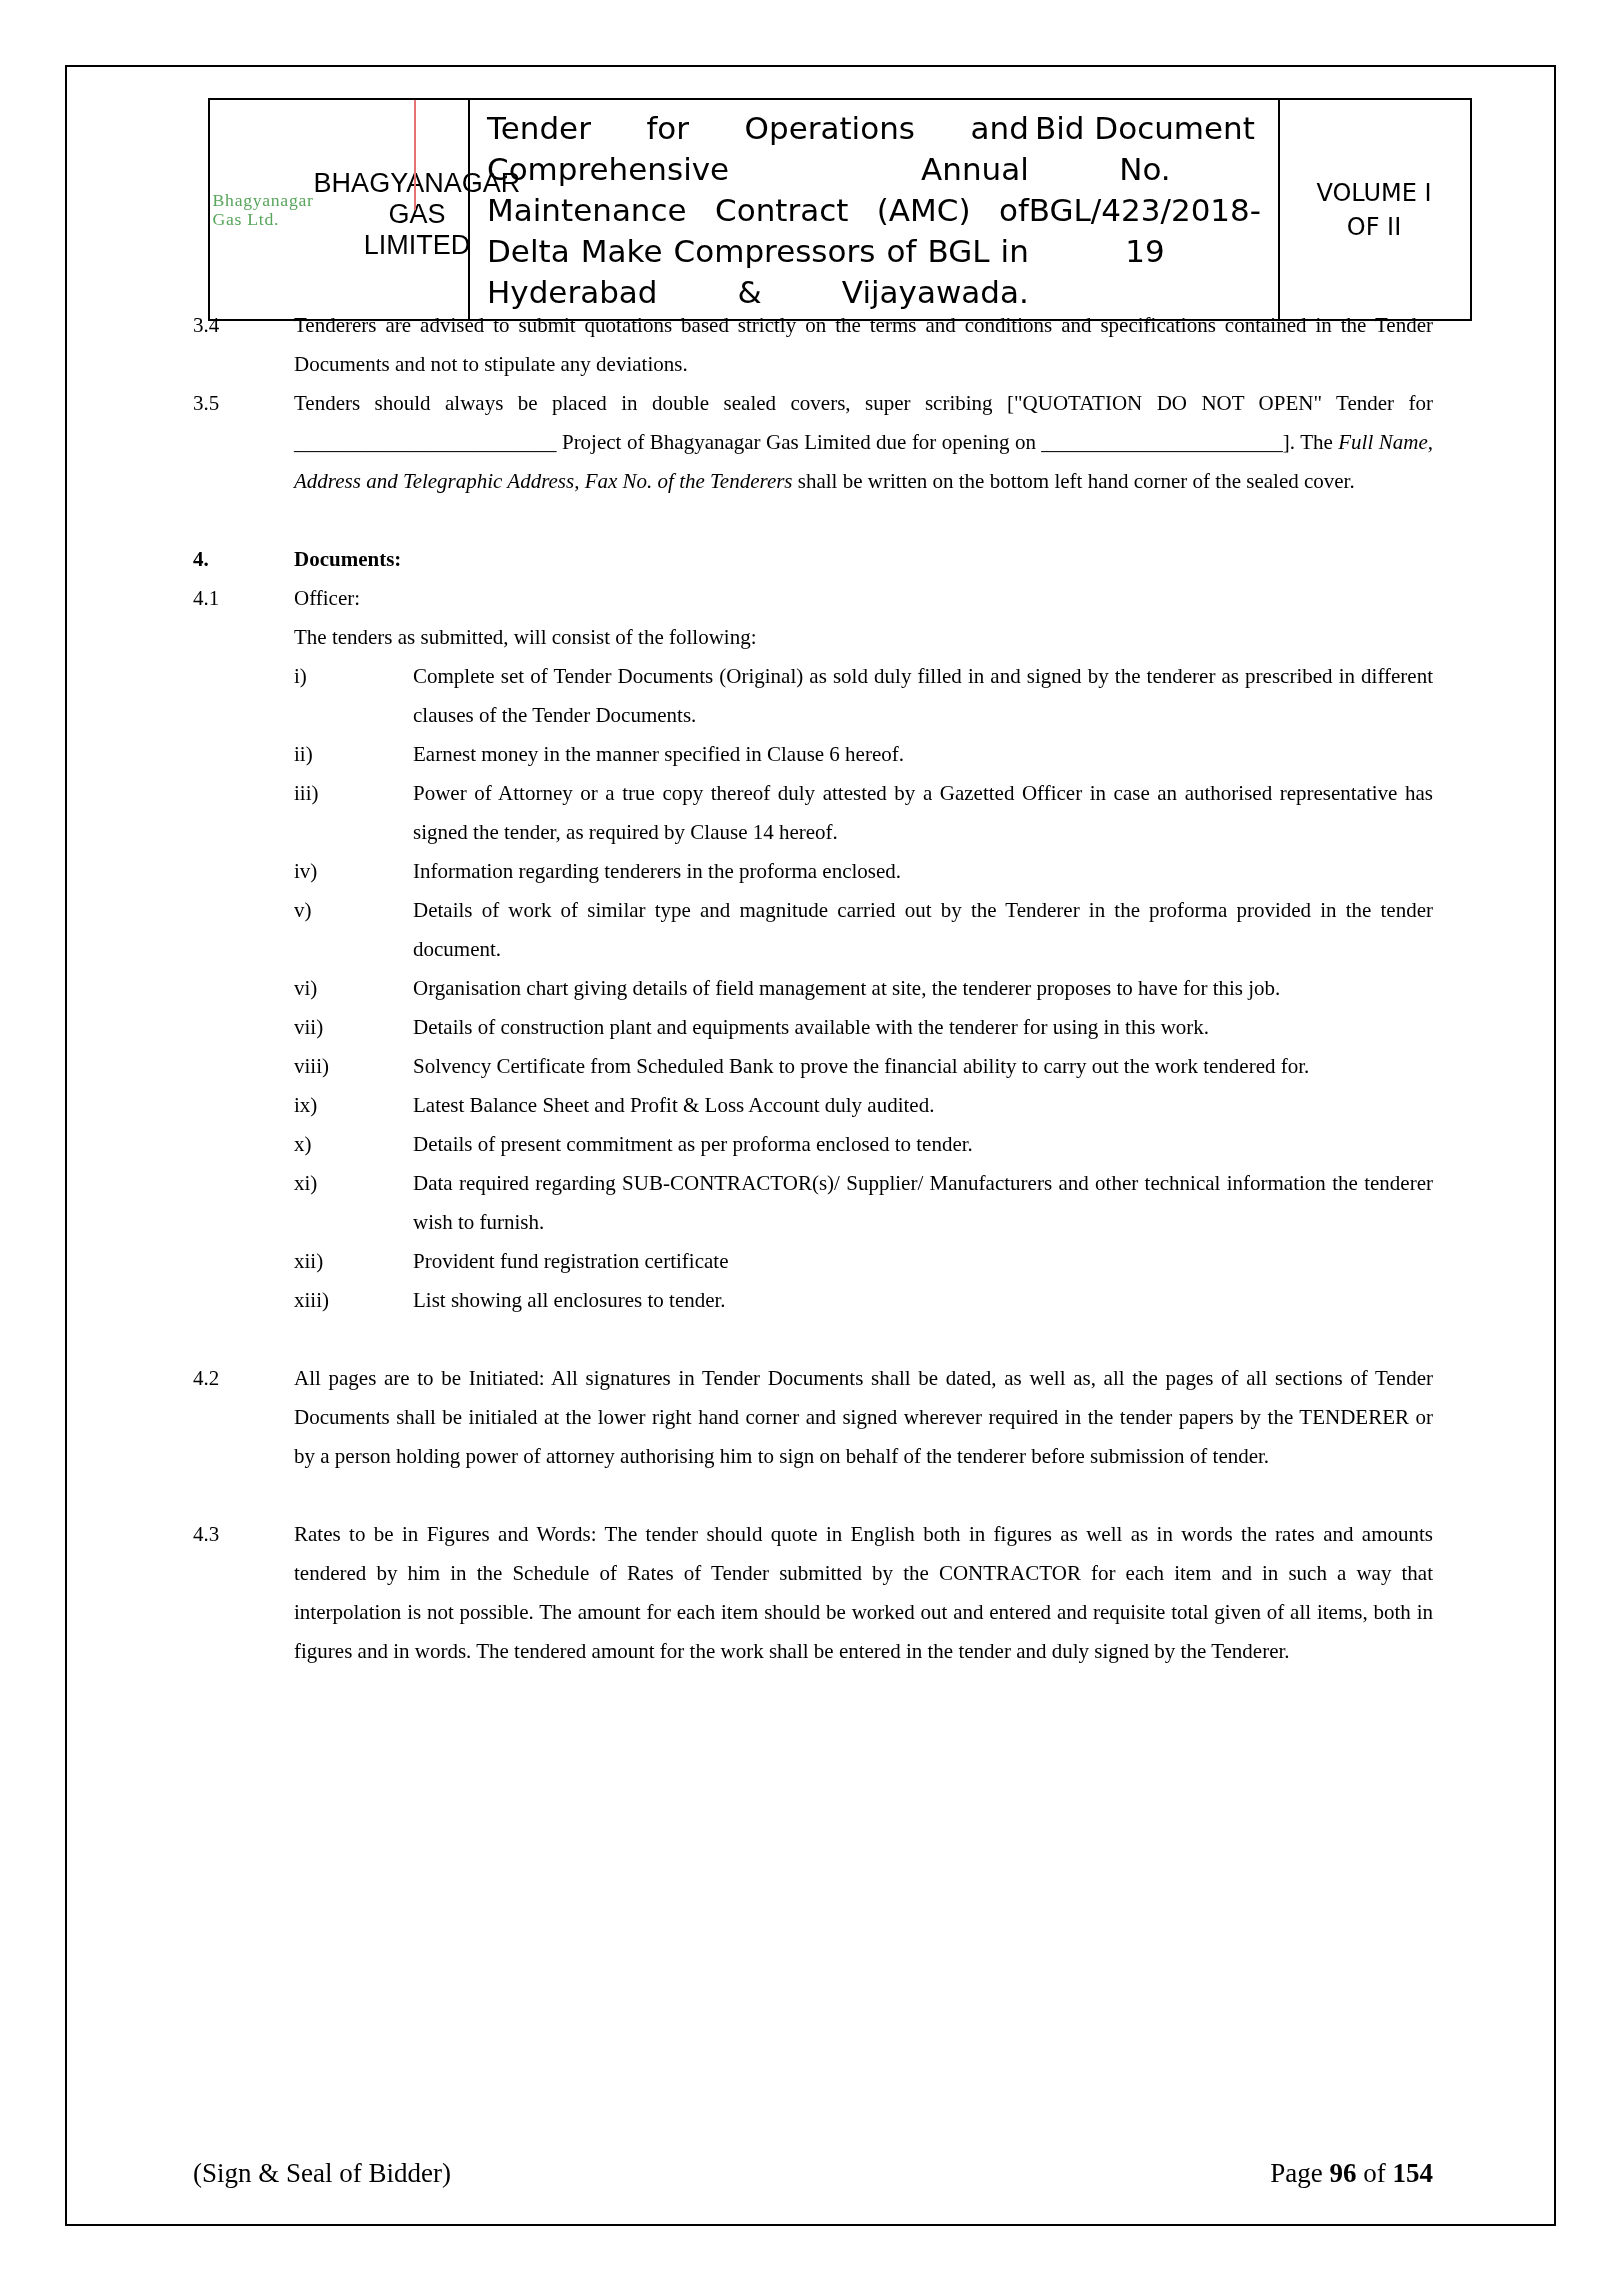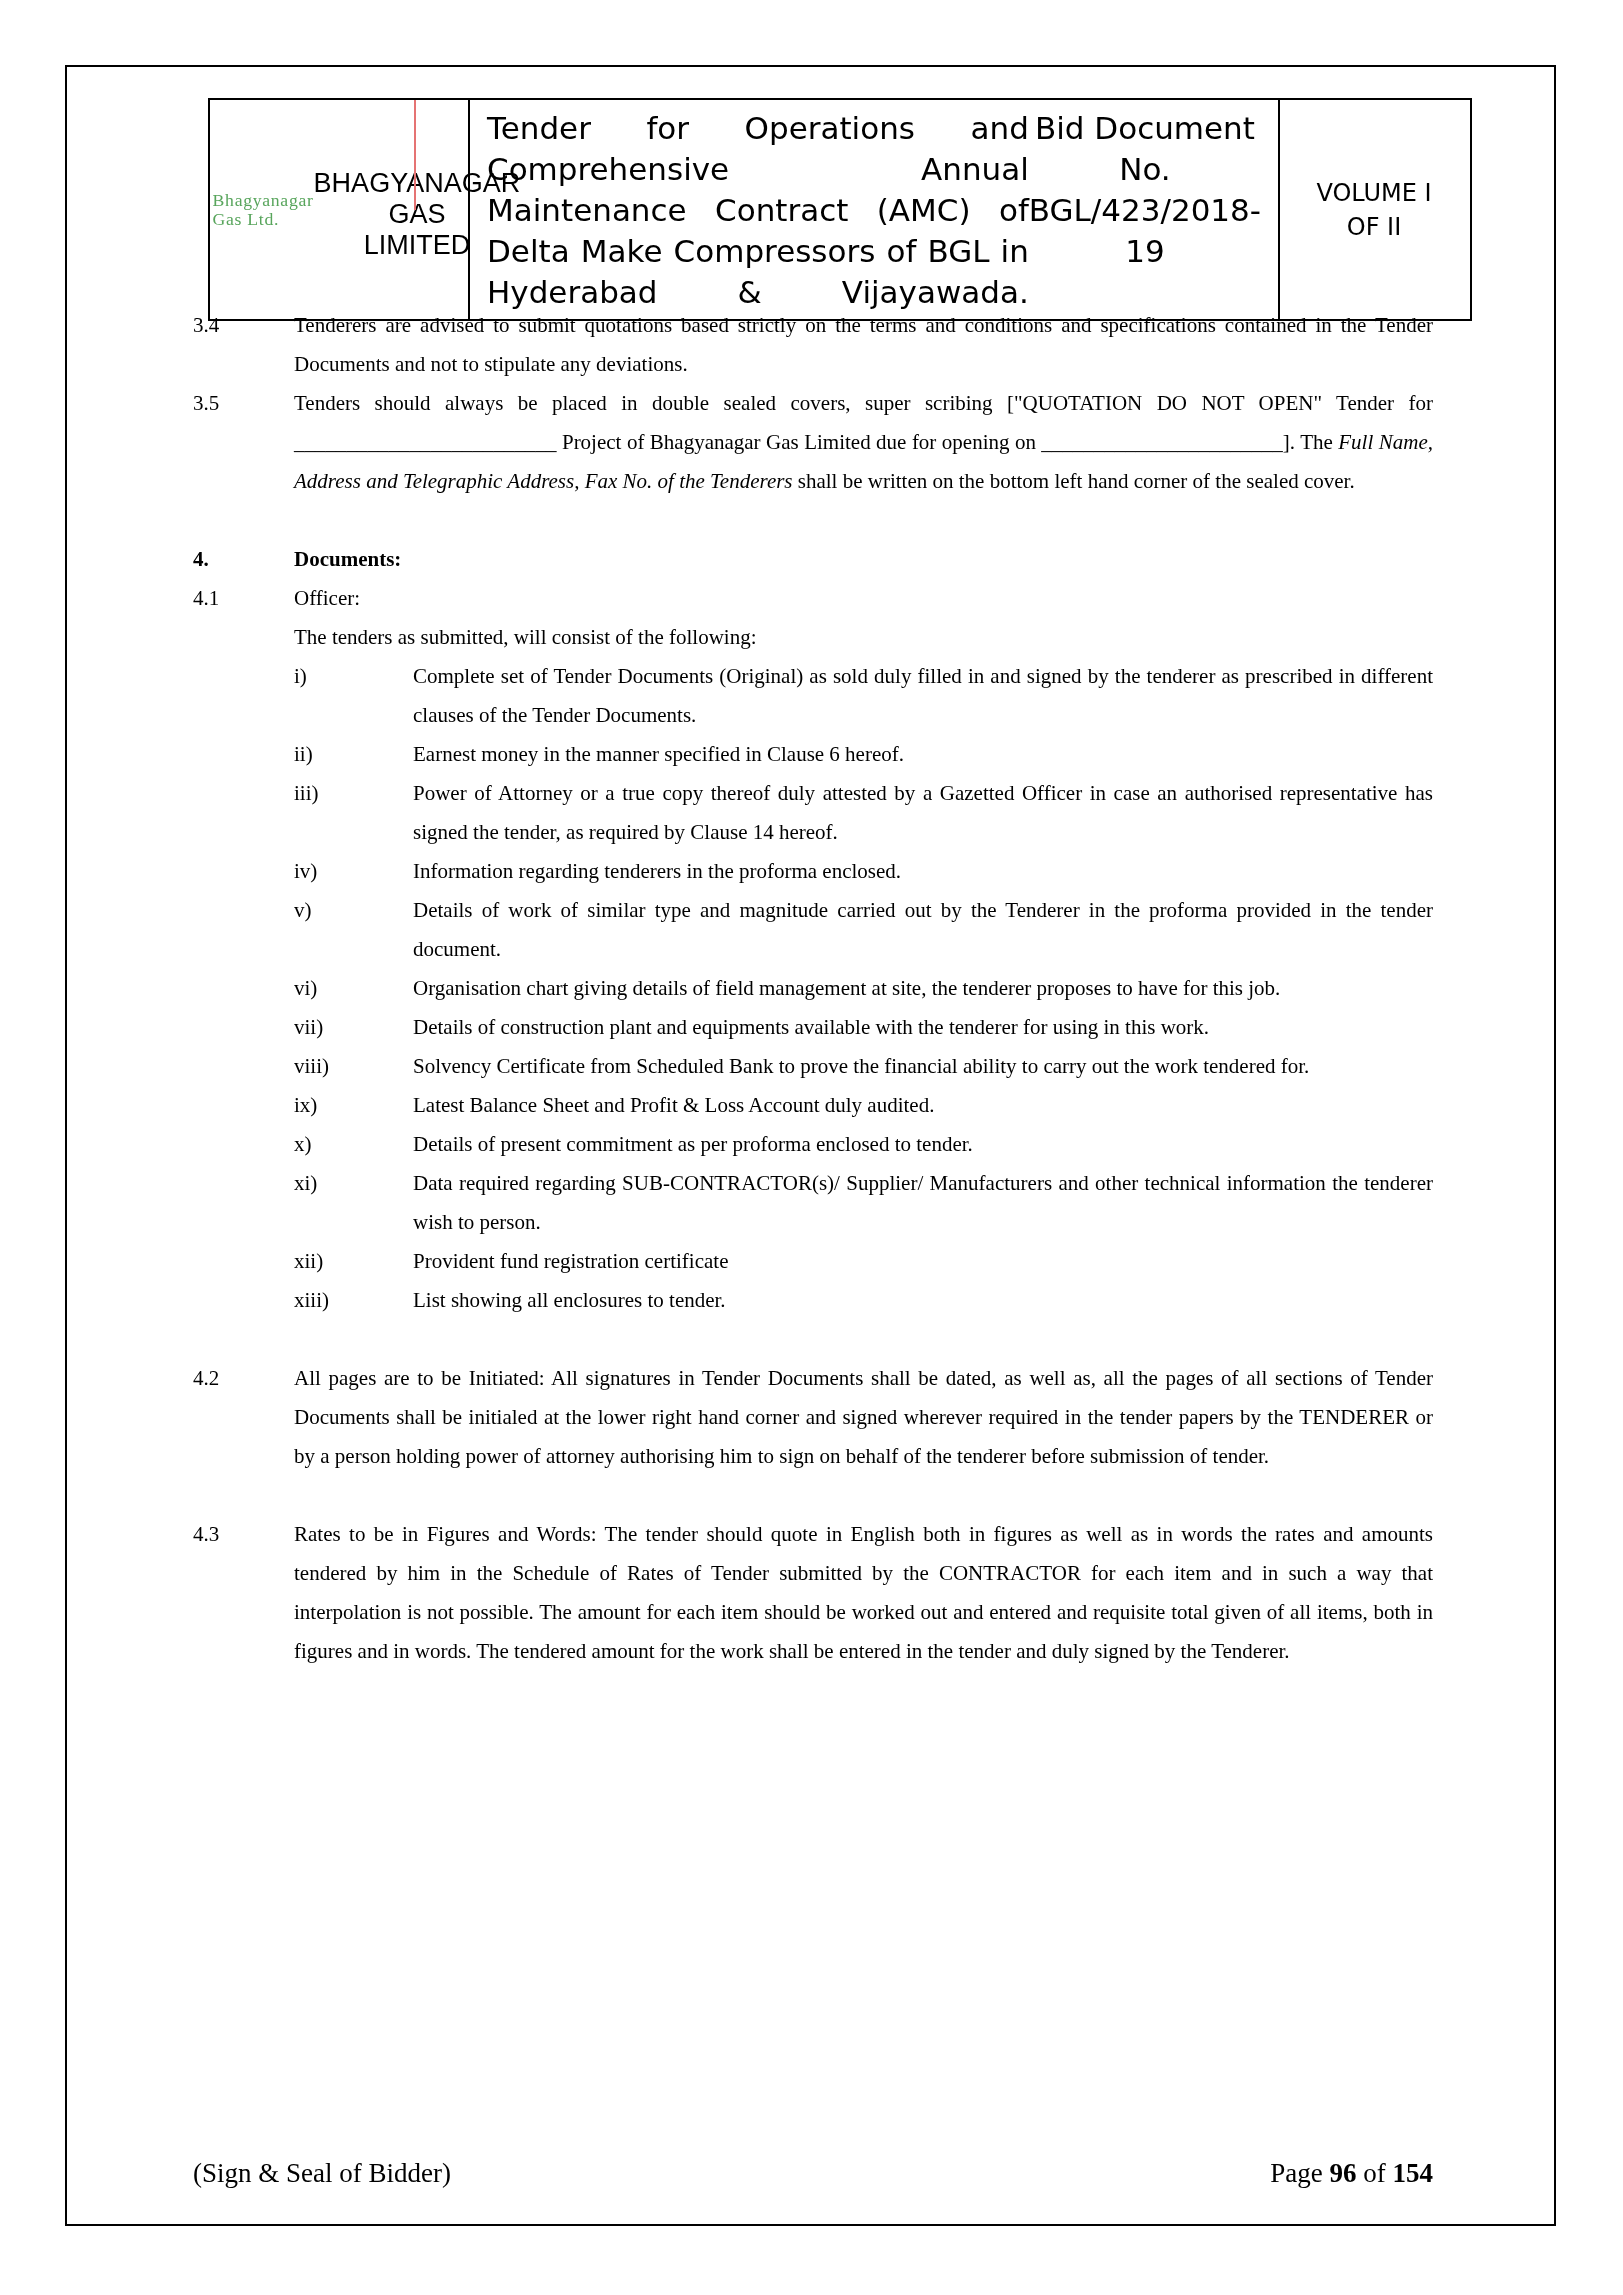--- a/index.html
+++ b/index.html
@@ -220,21 +220,21 @@
     <div class="roman-row">
       <div class="rnum">ix)</div>
       <div class="rtxt">Latest Balance Sheet and Profit &amp; Loss Account duly audited.</div>
     </div>
     <div class="roman-row">
       <div class="rnum">x)</div>
       <div class="rtxt">Details of present commitment as per proforma enclosed to tender.</div>
     </div>
     <div class="roman-row">
       <div class="rnum">xi)</div>
-      <div class="rtxt">Data required regarding SUB-CONTRACTOR(s)/ Supplier/ Manufacturers and other technical information the tenderer wish to person.</div>
+      <div class="rtxt">Data required regarding SUB-CONTRACTOR(s)/ Supplier/ Manufacturers and other technical information the tenderer wish to furnish.</div>
     </div>
     <div class="roman-row">
       <div class="rnum">xii)</div>
       <div class="rtxt">Provident fund registration certificate</div>
     </div>
     <div class="roman-row">
       <div class="rnum">xiii)</div>
       <div class="rtxt">List showing all enclosures to tender.</div>
     </div>
 

